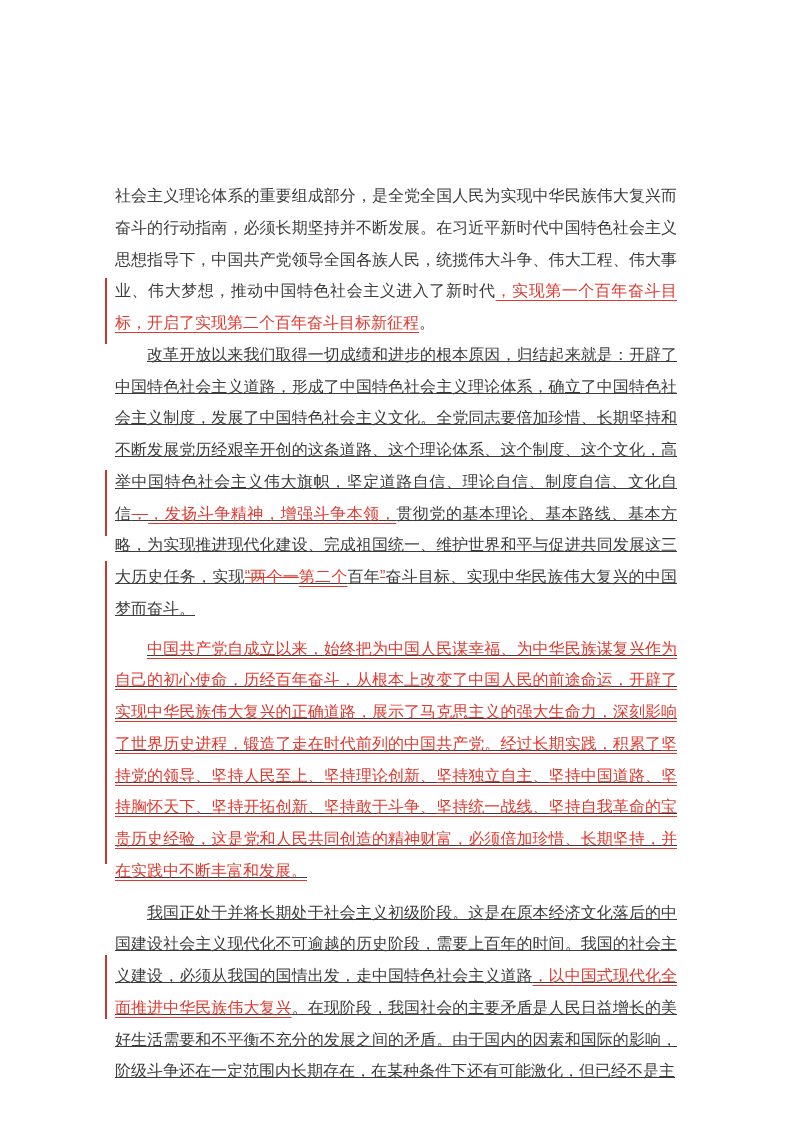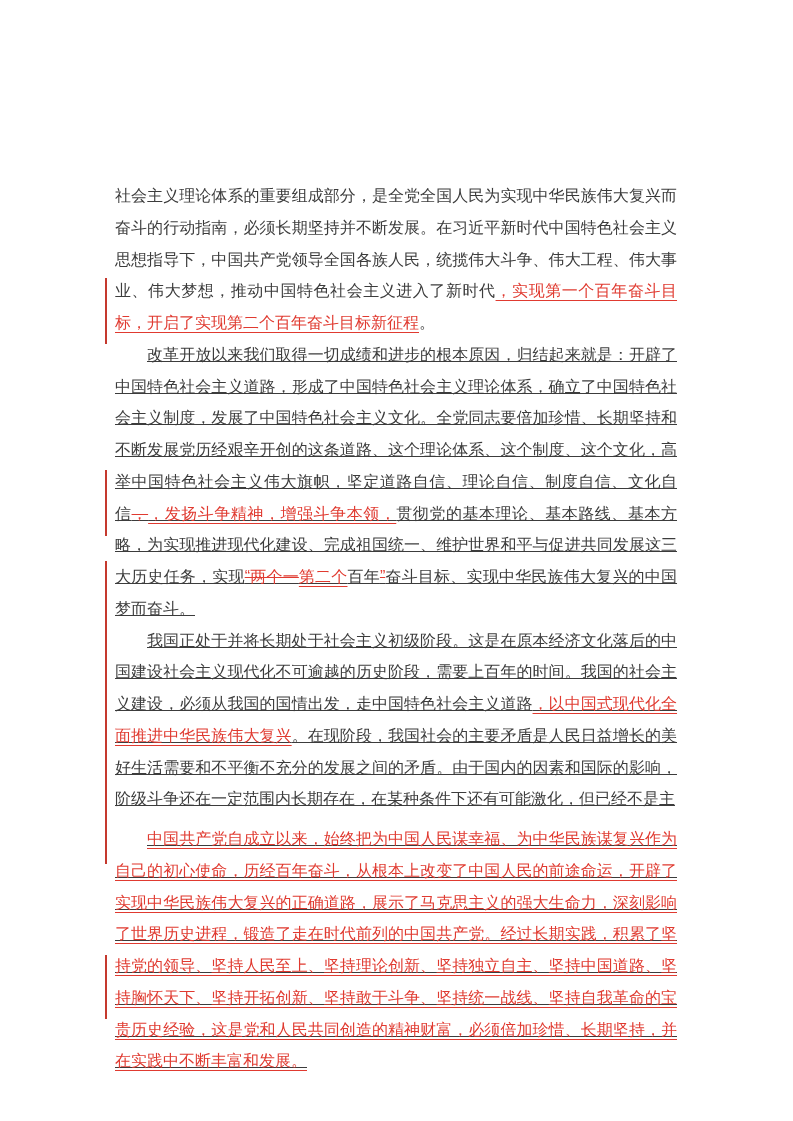--- a/index.html
+++ b/index.html
@@ -55,20 +55,20 @@
     background: var(--rev-bar);
   }
 </style>
 </head>
 <body>
 
 <div class="page">
   <div class="doc-body">
       <p class="para"><span class="run-normal">社会主义理论体系的重要组成部分，是全党全国人民为实现中华民族伟大复兴而奋斗的行动指南，必须长期坚持并不断发展。在习近平新时代中国特色社会主义思想指导下，中国共产党领导全国各族人民，统揽伟大斗争、伟大工程、伟大事业、伟大梦想，推动中国特色社会主义进入了新时代</span><span class="run-insert">，实现第一个百年奋斗目标，开启了实现第二个百年奋斗目标新征程</span><span class="run-normal">。</span></p>
       <p class="para indent"><span class="run-normal">改革开放以来我们取得一切成绩和进步的根本原因，归结起来就是：开辟了中国特色社会主义道路，形成了中国特色社会主义理论体系，确立了中国特色社会主义制度，发展了中国特色社会主义文化。全党同志要倍加珍惜、长期坚持和不断发展党历经艰辛开创的这条道路、这个理论体系、这个制度、这个文化，高举中国特色社会主义伟大旗帜，坚定道路自信、理论自信、制度自信、文化自信</span><span class="run-delete">，</span><span class="run-insert">，发扬斗争精神，增强斗争本领，</span><span class="run-normal">贯彻党的基本理论、基本路线、基本方略，为实现推进现代化建设、完成祖国统一、维护世界和平与促进共同发展这三大历史任务，实现</span><span class="run-delete">“两个一</span><span class="run-insert">第二个</span><span class="run-normal">百年</span><span class="run-delete">”</span><span class="run-normal">奋斗目标、实现中华民族伟大复兴的中国梦而奋斗。</span></p>
+      <p class="para indent spaced"><span class="run-insert">中国共产党自成立以来，始终把为中国人民谋幸福、为中华民族谋复兴作为自己的初心使命，历经百年奋斗，从根本上改变了中国人民的前途命运，开辟了实现中华民族伟大复兴的正确道路，展示了马克思主义的强大生命力，深刻影响了世界历史进程，锻造了走在时代前列的中国共产党。经过长期实践，积累了坚持党的领导、坚持人民至上、坚持理论创新、坚持独立自主、坚持中国道路、坚持胸怀天下、坚持开拓创新、坚持敢于斗争、坚持统一战线、坚持自我革命的宝贵历史经验，这是党和人民共同创造的精神财富，必须倍加珍惜、长期坚持，并在实践中不断丰富和发展。</span></p>
       <p class="para indent"><span class="run-normal">我国正处于并将长期处于社会主义初级阶段。这是在原本经济文化落后的中国建设社会主义现代化不可逾越的历史阶段，需要上百年的时间。我国的社会主义建设，必须从我国的国情出发，走中国特色社会主义道路</span><span class="run-insert">，以中国式现代化全面推进中华民族伟大复兴</span><span class="run-normal">。在现阶段，我国社会的主要矛盾是人民日益增长的美好生活需要和不平衡不充分的发展之间的矛盾。由于国内的因素和国际的影响，阶级斗争还在一定范围内长期存在，在某种条件下还有可能激化，但已经不是主</span></p>
-      <p class="para indent spaced"><span class="run-insert">中国共产党自成立以来，始终把为中国人民谋幸福、为中华民族谋复兴作为自己的初心使命，历经百年奋斗，从根本上改变了中国人民的前途命运，开辟了实现中华民族伟大复兴的正确道路，展示了马克思主义的强大生命力，深刻影响了世界历史进程，锻造了走在时代前列的中国共产党。经过长期实践，积累了坚持党的领导、坚持人民至上、坚持理论创新、坚持独立自主、坚持中国道路、坚持胸怀天下、坚持开拓创新、坚持敢于斗争、坚持统一战线、坚持自我革命的宝贵历史经验，这是党和人民共同创造的精神财富，必须倍加珍惜、长期坚持，并在实践中不断丰富和发展。</span></p>
     </div>
 <div class="change-bar" style="top: 198px; height: 66px;"></div>
     <div class="change-bar" style="top: 390px; height: 66px;"></div>
     <div class="change-bar" style="top: 481px; height: 303px;"></div>
     <div class="change-bar" style="top: 875px; height: 64px;"></div>
   </div>
 
 </body></html>

